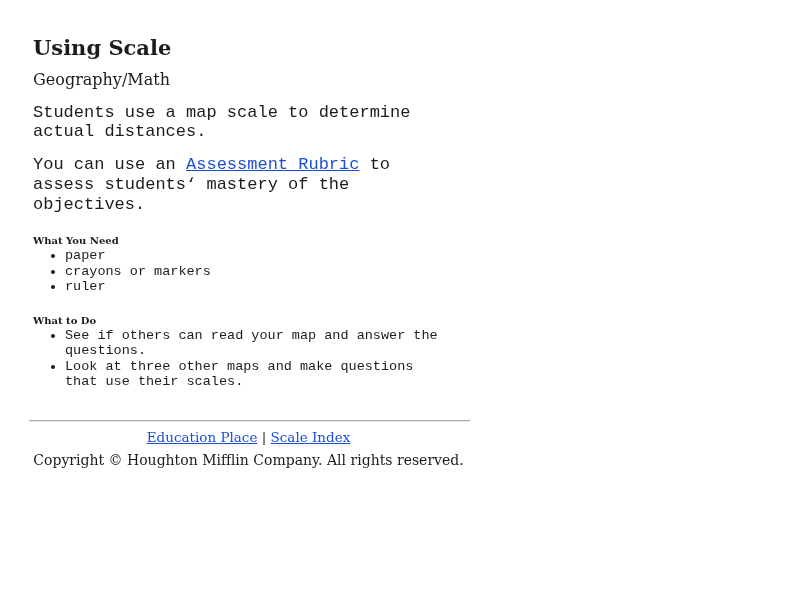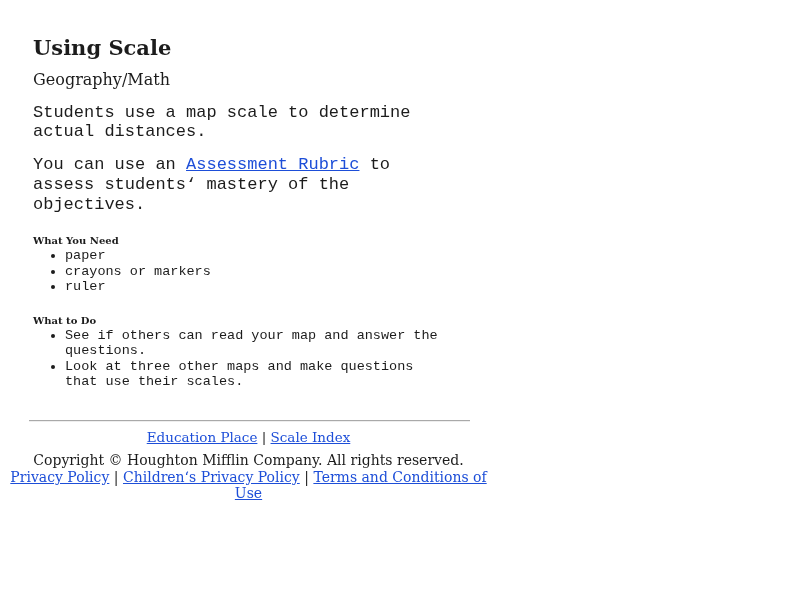--- a/index.html
+++ b/index.html
@@ -117,15 +117,14 @@
   </div>
 
   <hr class="footer-rule">
 
   <div class="footer">
 
     <p class="footer-line"><a class="link">Education Place</a><span class="sep"> </span><span class="sep">|</span><span class="sep"> </span><a class="link">Scale Index</a></p>
 
     <p class="footer-small">Copyright © Houghton Mifflin Company. All rights reserved.</p>
 
-    <p class="footer-small"><a class="link">Privacy Policy</a><span class="sep"> </span><span class="sep">|</span><span class="sep"> </span><a class="link">Children‘s Privacy Policy</a><span class="sep"> </span><span class="sep">|</span><span class="sep"> </span><a class="link">Terms and Conditions of Use</a></p>
   </div>
 </div>
 
 </body></html>

